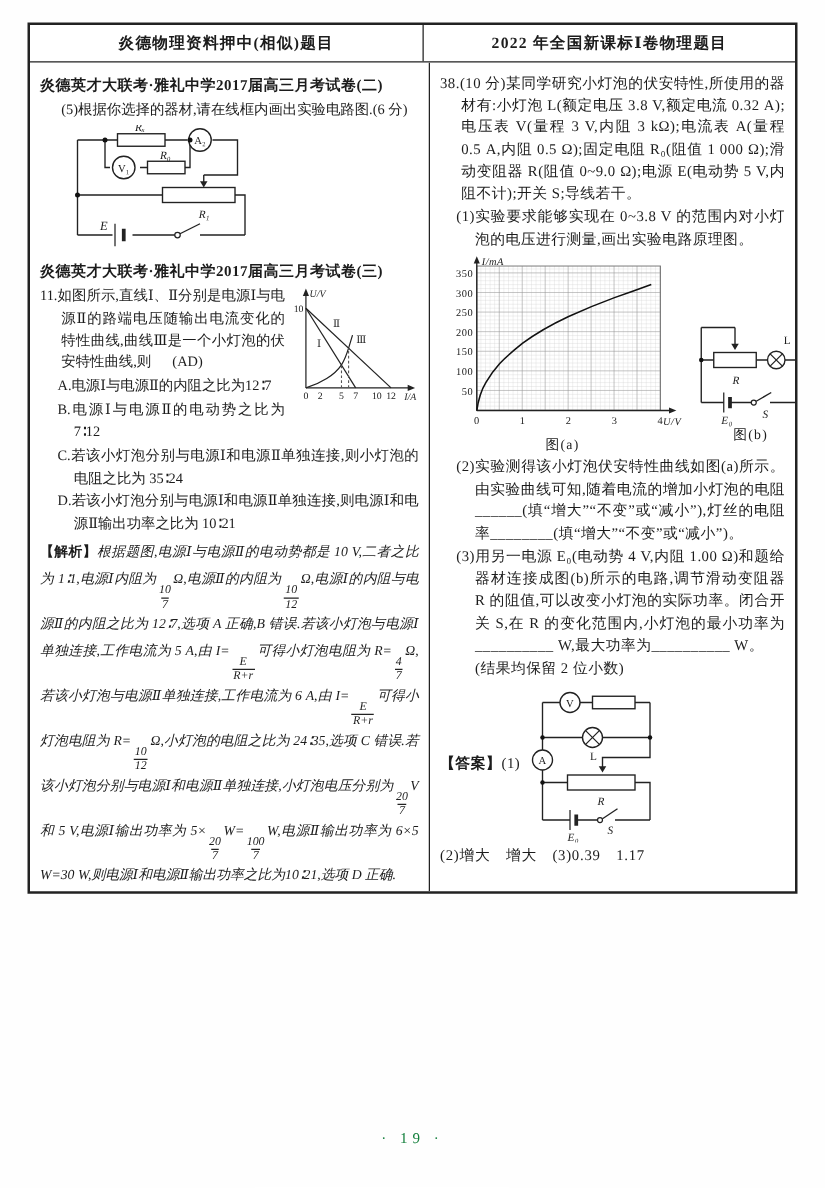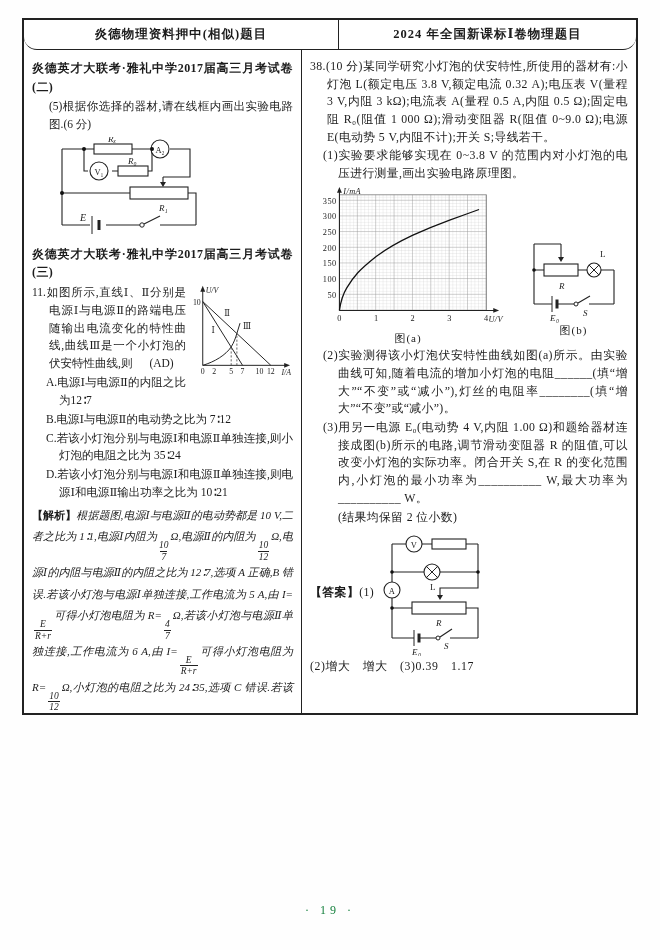--- a/index.html
+++ b/index.html
@@ -1,60 +1,60 @@
 <!DOCTYPE html>
 <html><head>
 <meta charset="utf-8">
 <style>
   * { margin:0; padding:0; box-sizing:border-box; }
   html,body { width:660px; height:950px; background:#ffffff; font-family:"Liberation Serif","DejaVu Serif",serif; color:#1c1c1c; }
   .page { position:relative; width:660px; height:950px; background:#fefefe; overflow:hidden; }
   .doc-table { position:absolute; left:22px; top:18px; width:616px; height:697px; border:2px solid #222; display:flex; flex-direction:column; background:#fff; }
-  .doc-header { display:flex; height:30px; border-bottom:1.2px solid #222; flex:0 0 30px;border-radius:13px; }
+  .doc-header { display:flex; height:30px; border-bottom:1.2px solid #222; flex:0 0 30px; }
   .doc-header .hcell { font-weight:bold; font-size:12.5px; text-align:center; line-height:29px; letter-spacing:1px; }
   .hcell.l { width:315px; border-right:1.2px solid #222; }
   .hcell.r { flex:1; }
   .doc-body { flex:1; display:flex; overflow:hidden; }
   .col { padding:7px 8px 0 8px; font-size:11.5px; line-height:1.55; text-align:justify; overflow:hidden; }
-  .col-left { width:278px; border-right:1.2px solid #222; }
+  .col-left { width:320px; border-right:1.2px solid #222; }
   .col-right { flex:1; font-size:11.8px; line-height:1.5; letter-spacing:0.4px; }
   h3.sec { font-size:12px; font-weight:bold; letter-spacing:0.4px; margin:2px 0 2px 0; }
   p.q { padding-left:17px; text-indent:-17px; margin:1px 0; }
   p.sub { padding-left:17px; margin:1px 0; }
   p.opt { margin:1px 0 1px 14px; padding-left:13px; text-indent:-13px; }
   .fig-center { text-align:center; margin:3px 0 4px 0; }
   .q11-wrap { overflow:visible; margin-top:1px; }
   .q11-graph { float:right; width:104px; margin:-2px 0 2px 3px; }
   .ans-key { display:inline-block; margin-left:34px; }
   .solution { margin-top:3px; font-size:11px; line-height:1.95; text-align:justify; }
   .solution .tag { font-weight:bold; font-style:normal; }
   .solution .seg { font-style:italic; }
   .frac { display:inline-flex; flex-direction:column; align-items:center; vertical-align:-0.85em; line-height:1.1; font-size:9.5px; margin:0 2px; font-style:italic; }
   .frac .den { border-top:1px solid #222; padding:0 1px; }
-  .figs-row { display:flex; align-items:flex-end; gap:22px; margin:2px 0 0 2px; }
+  .figs-row { display:flex; align-items:flex-end; gap:7px; margin:2px 0 0 2px; }
   .figbox { text-align:center; }
   .figcap { font-size:11px; text-align:center; letter-spacing:1px; margin-top:-2px; }
   .answer-row { display:flex; align-items:center; margin-top:4px; }
   .answer-row .atag { white-space:nowrap; }
   .atag b { letter-spacing:0.5px; }
   .ans-values { margin-top:2px; letter-spacing:0.6px; }
   .page-number { position:absolute; left:0; right:0; top:903px; text-align:center; font-size:12px; color:#15803d; letter-spacing:4px; }
   svg { display:block; }
   svg text { font-family:"Liberation Serif","DejaVu Serif",serif; fill:#1c1c1c; }
   .svg-it { font-style:italic; }
 </style>
 </head>
 <body>
 
 <div class="page">
   <div class="doc-table">
 
     <div class="doc-header">
       <div class="hcell l">炎德物理资料押中(相似)题目</div>
-      <div class="hcell r">2024 年全国新课标Ⅰ卷物理题目</div>
+      <div class="hcell r">2022 年全国新课标Ⅰ卷物理题目</div>
     </div>
 
     <div class="doc-body">
 
       <div class="col col-left">
         <h3 class="sec">炎德英才大联考·雅礼中学2017届高三月考试卷(二)</h3>
         <p class="sub">(5)根据你选择的器材,请在线框内画出实验电路图.(6 分)</p>
 
         <div class="fig-center">
           <svg width="186" height="104" viewBox="0 0 186 104">

